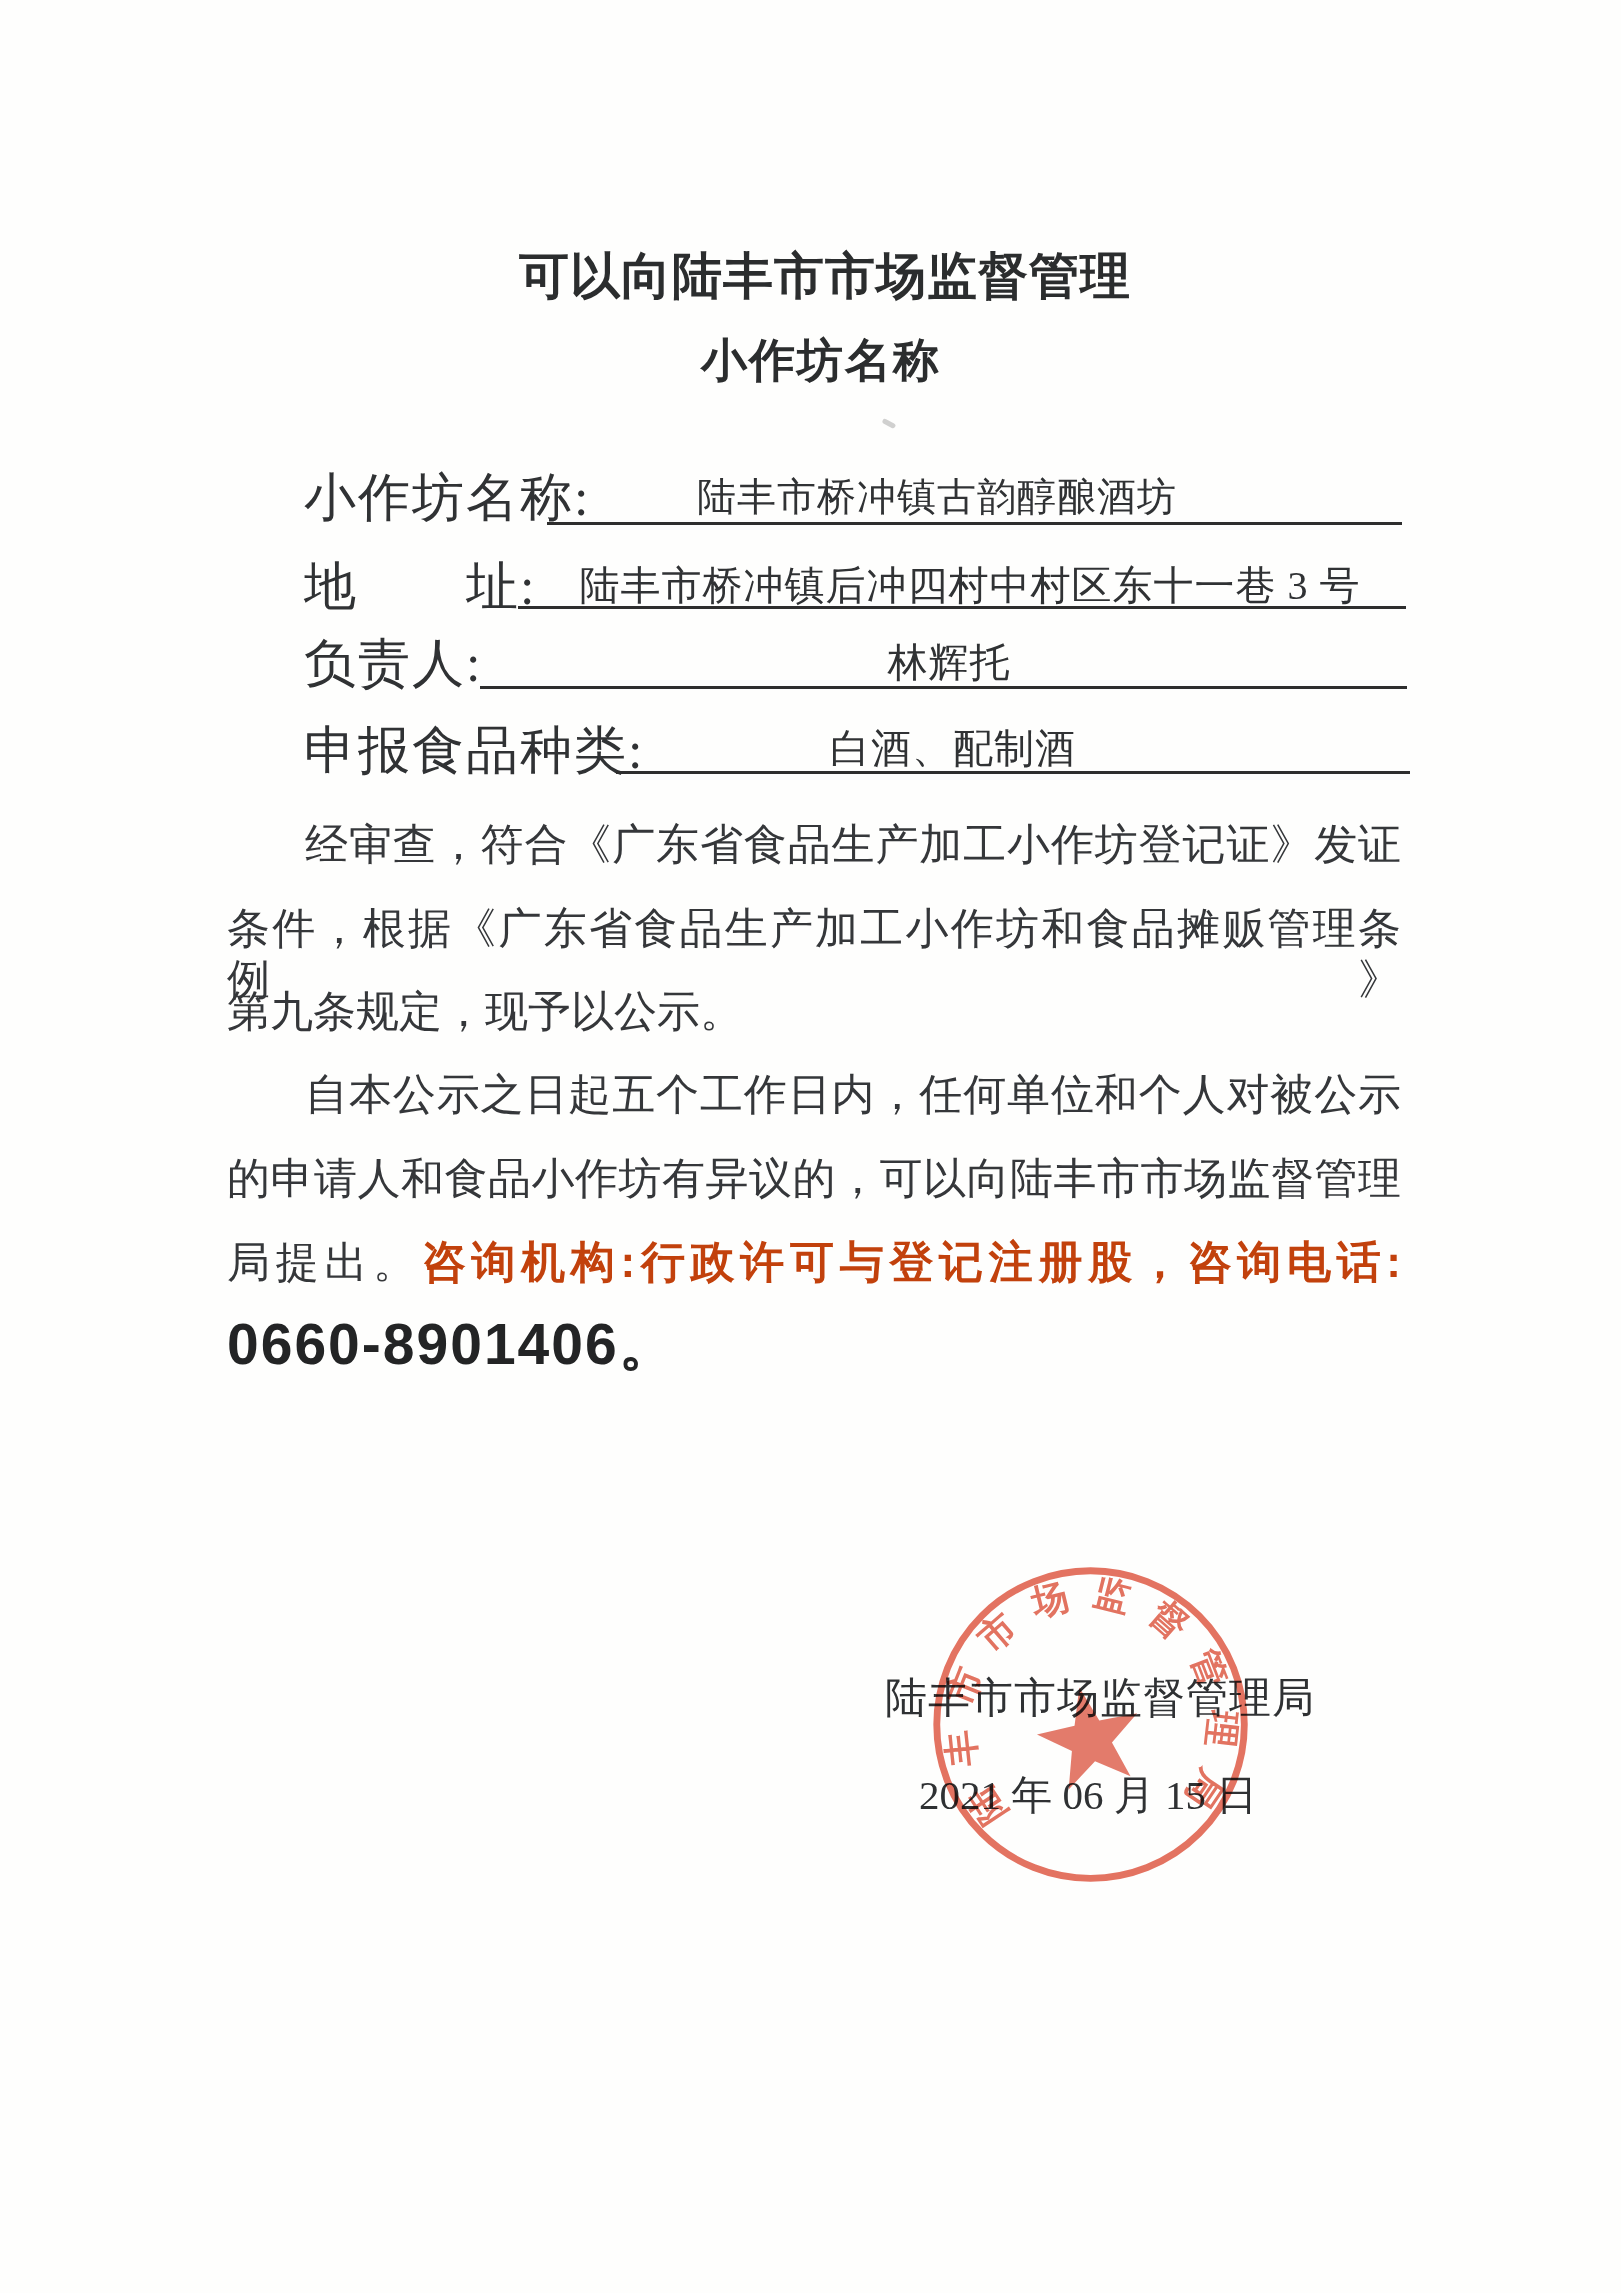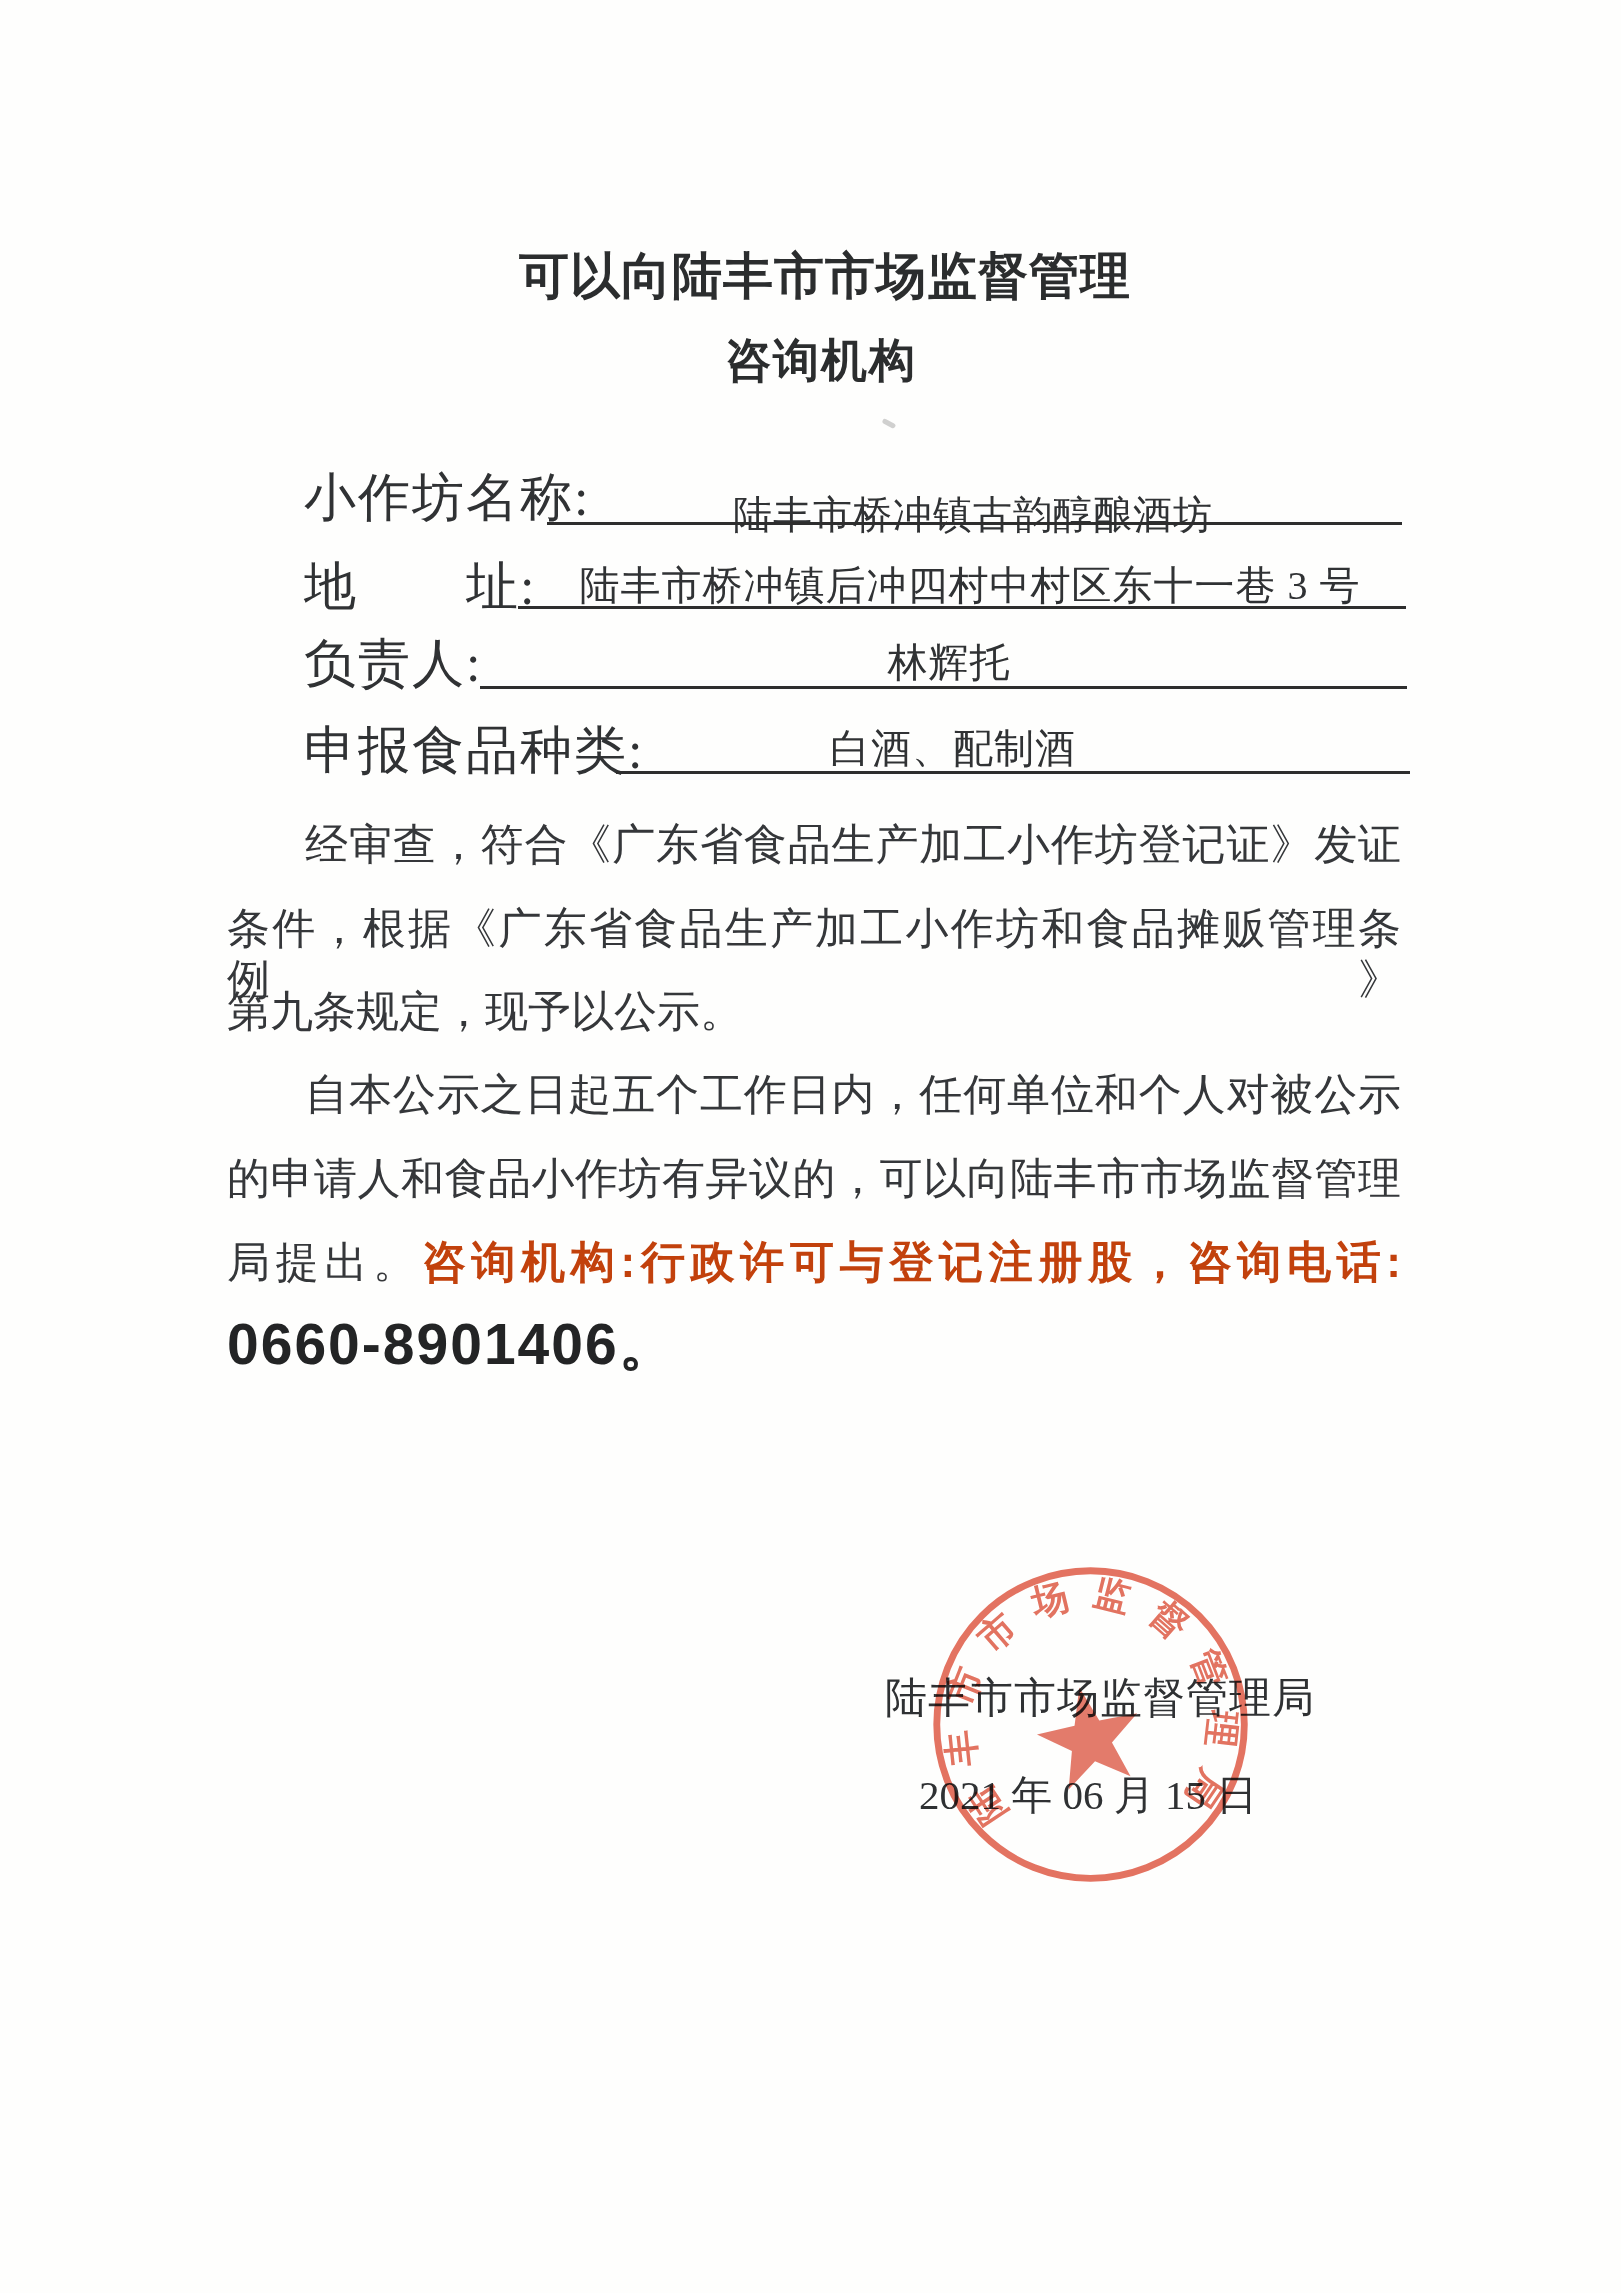--- a/index.html
+++ b/index.html
@@ -28,21 +28,21 @@
     left:821px;top:335px;font-size:46px;line-height:51px;
     font-family:"Liberation Sans","DejaVu Sans",sans-serif;
     font-weight:600;letter-spacing:2px;color:#2b2d2e;
   }
   .f-label{font-size:52px;line-height:45px;left:304px;letter-spacing:2px;color:#303234;}
   .lbl-1{top:475px;}
   .lbl-2{top:564px;}
   .lbl-3{top:641px;}
   .lbl-4{top:728px;}
   .f-value{font-size:40px;line-height:45px;color:#303234;letter-spacing:1px;}
-  .val-1{left:937px;top:492px;font-size:39px;margin-left:36px;}
+  .val-1{left:937px;top:474px;font-size:39px;}
   .val-2{left:970px;top:563px;}
   .val-3{left:949px;top:640px;text-align:center;}
   .val-4{left:953px;top:726px;}
   .uline{height:2.9px;background:#2e2e2e;}
   .ul-1{left:547px;top:522px;width:855px;}
   .ul-2{left:518px;top:606px;width:888px;}
   .ul-3{left:480px;top:686px;width:927px;}
   .ul-4{left:616px;top:771px;width:794px;}
   .bline{
     left:227px;width:1174px;height:55px;
@@ -80,21 +80,21 @@
     position:absolute;left:882px;top:421px;width:13.7px;height:4.9px;
     background:#a9a9a9;opacity:.55;border-radius:2.9px;transform:rotate(28deg);
   }
 </style>
 </head>
 <body>
 
 <div class="page">
 
   <div class="abs cx title1">可以向陆丰市市场监督管理</div>
-  <div class="abs cx title2">咨询机构</div>
+  <div class="abs cx title2">小作坊名称</div>
 
   <div class="abs f-label lbl-1">小作坊名称:</div>
   <div class="abs cx f-value val-1">陆丰市桥冲镇古韵醇酿酒坊</div>
   <div class="abs uline ul-1"></div>
 
   <div class="abs f-label lbl-2">地　　址:</div>
   <div class="abs cx f-value val-2">陆丰市桥冲镇后冲四村中村区东十一巷 3 号</div>
   <div class="abs uline ul-2"></div>
 
   <div class="abs f-label lbl-3">负责人:</div>

